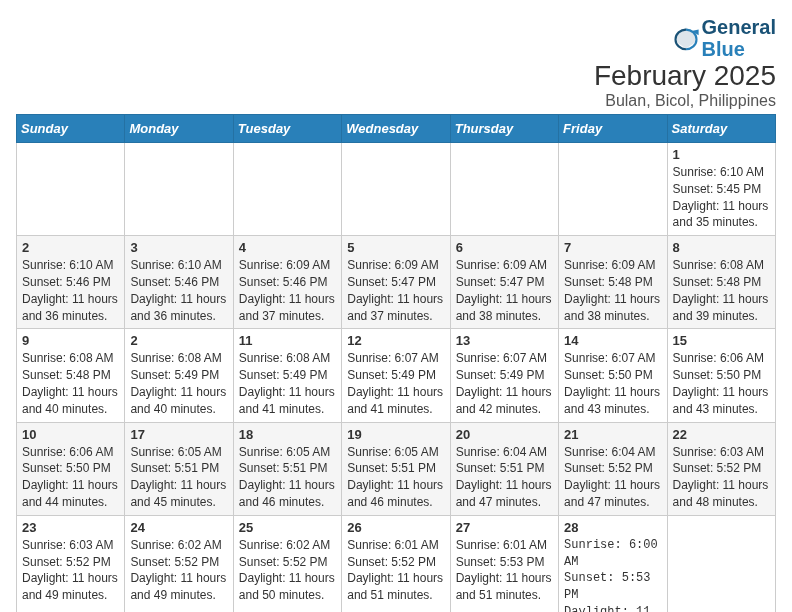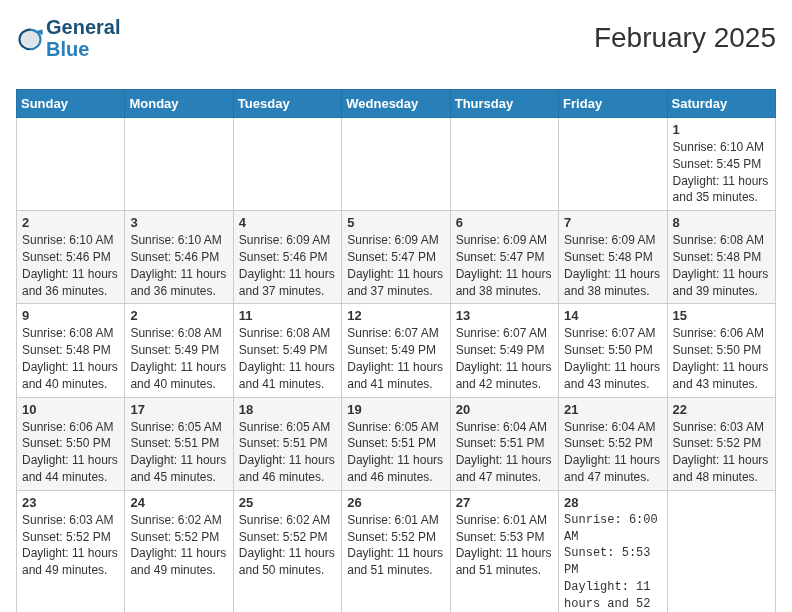--- a/index.html
+++ b/index.html
@@ -5,23 +5,24 @@
     * { box-sizing: border-box; margin: 0; padding: 0; }
     body {
       font-family: Arial, sans-serif;
       background: #fff;
       width: 792px;
       min-height: 612px;
       padding: 16px;
     }
     .header {
       display: flex;
-      align-items: center;
+      align-items: flex-end;
       justify-content: space-between;
-      margin-bottom: 29px;
+      margin-bottom: 4px;
+      flex-direction: column;
     }
     .logo {
       display: flex;
       align-items: center;
     }
     .logo-icon {
       width: 28px;
       height: 28px;
       margin-right: 2px;
     }
@@ -42,20 +43,21 @@
       border-collapse: collapse;
       border: 1px solid #ccc;
     }
     .calendar th {
       background-color: #2980b9;
       color: #fff;
       font-size: 13px;
       padding: 6px 4px;
       text-align: left;
       border: 1px solid #2471a3;
+      font-style: italic;
     }
     .calendar td {
       vertical-align: top;
       border: 1px solid #ccc;
       padding: 4px 5px;
       width: 108px;
       min-height: 80px;
       font-size: 10px;
       color: #333;
       background: #fff;
@@ -89,20 +91,21 @@
       <path d="M20 8 C12 8 5 14 5 22 C5 30 12 36 20 36" fill="none" stroke="#1a5276" stroke-width="3"></path>
       <polygon points="28,10 38,16 38,8" fill="#2980b9"></polygon>
     </svg>
     <div>
       <div style="font-size:20px;font-weight:bold;color:#333;line-height:1.1;"><span style="color:#1a5276;">General</span></div>
       <div style="font-size:20px;font-weight:bold;color:#2980b9;line-height:1.1;">Blue</div>
     </div>
   </div>
   <div class="title-block">
     <div class="month-year">February 2025</div>
+    <div class="location">Bulan, Bicol, Philippines</div>
   </div>
 </div>
 
 <table class="calendar">
   <thead>
     <tr>
     <th>Sunday</th>
         <th>Monday</th>
         <th>Tuesday</th>
         <th>Wednesday</th>

